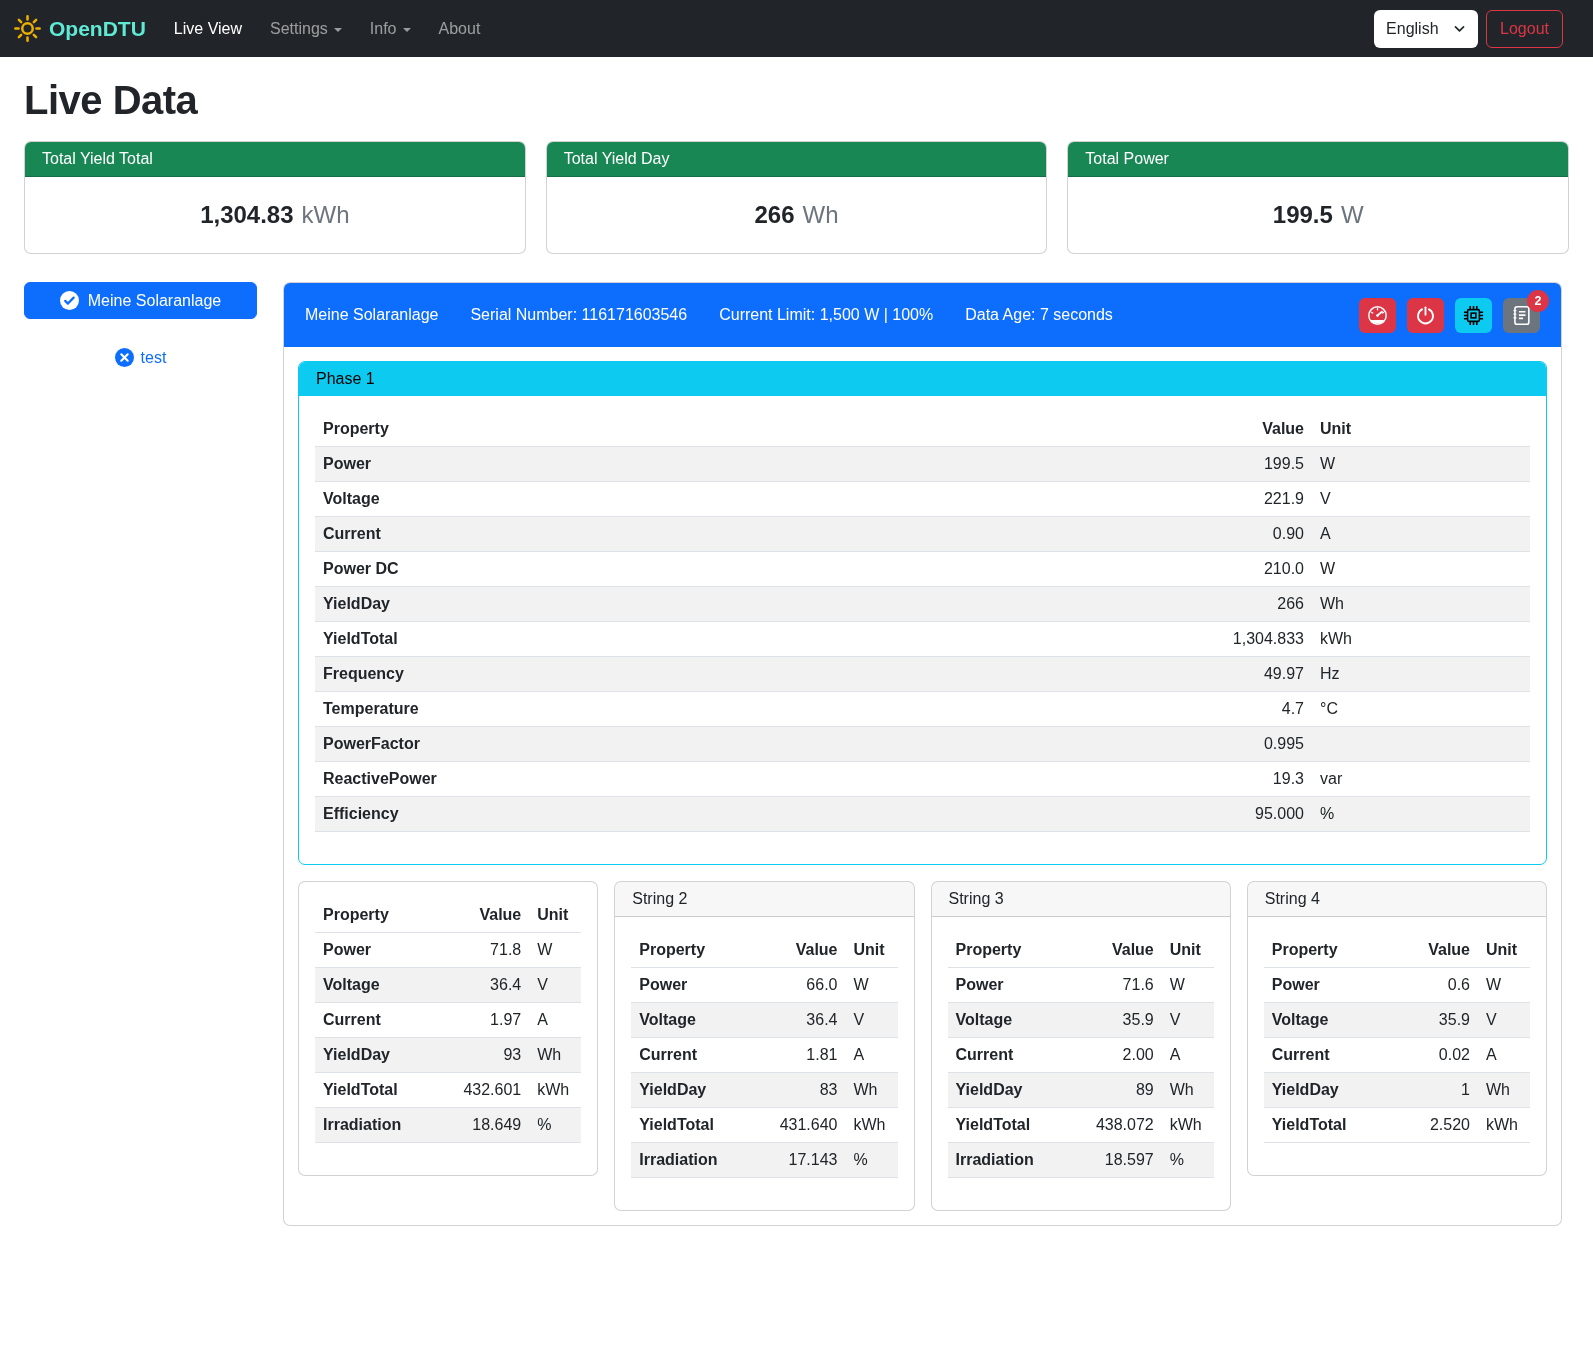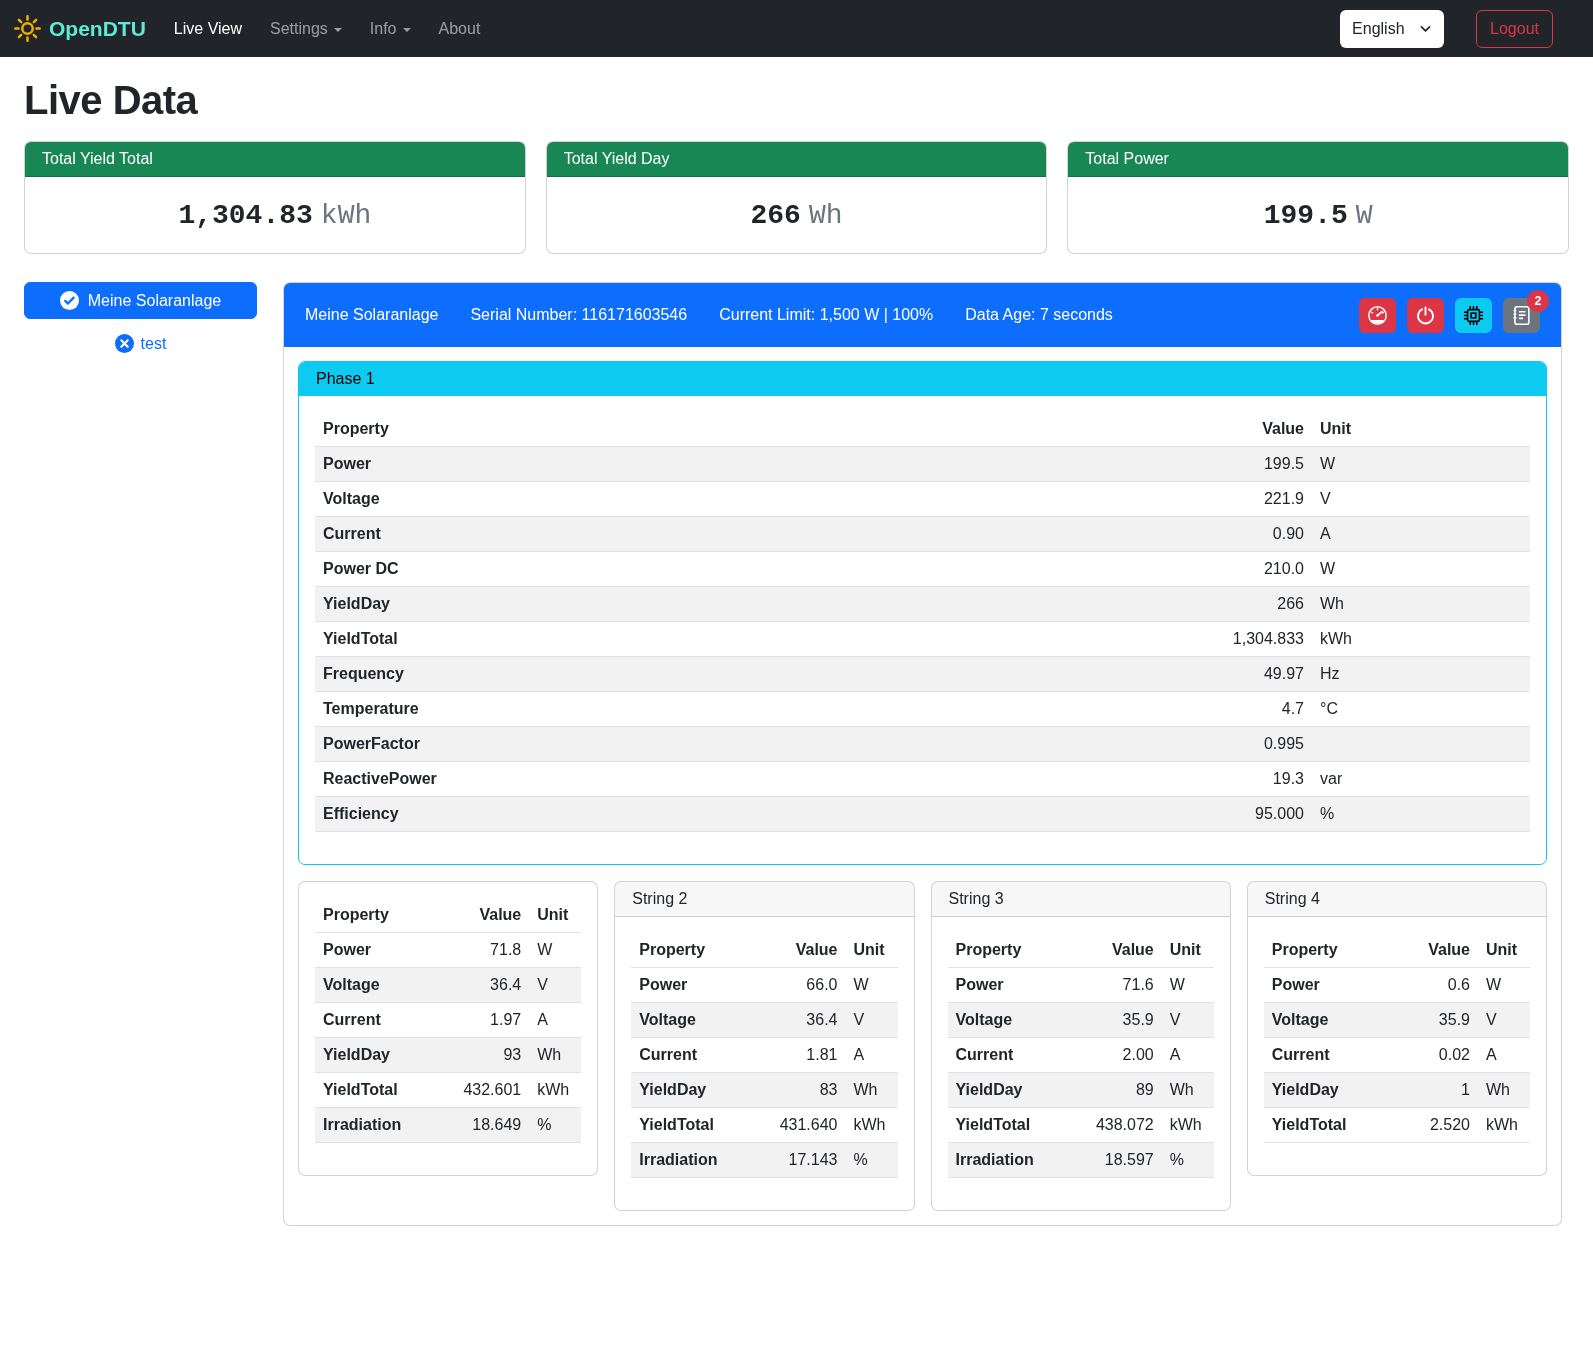--- a/index.html
+++ b/index.html
@@ -12,46 +12,46 @@
   
   .navbar {
     height: 57px; background: #212529; display: flex; align-items: center;
     padding: 0 14px;
   }
   .brand { display: flex; align-items: center; gap: 8px; color: #5eead4; font-size: 21px; font-weight: 600; margin-right: 14px; cursor: pointer; }
   .nav-links { display: flex; align-items: center; }
   .nav-link { color: rgba(255,255,255,.55); padding: 8px 14px; cursor: pointer; }
   .nav-link.active { color: #fff; }
   .caret { display: inline-block; width: 0; height: 0; border-left: 4px solid transparent; border-right: 4px solid transparent; border-top: 4.5px solid currentColor; margin-left: 6px; vertical-align: 2px; }
-  .nav-right { margin-left: auto; display: flex; align-items: flex-end; gap: 32px; margin-right: 26px; }
+  .nav-right { margin-left: auto; display: flex; align-items: flex-end; gap: 8px; margin-right: 16px; }
   .lang-select {
     background: #fff; color: #212529; border-radius: 6px; height: 38px; width: 104px;
     display: flex; align-items: center; justify-content: space-between; padding: 0 12px; cursor: pointer;
   }
   .logout-btn {
     background: transparent; border: 1px solid #dc3545; color: #dc3545; border-radius: 6px;
     height: 38px; padding: 0 13px; font-size: 16px; font-family: inherit; cursor: pointer;
   }
   
   .container { padding: 0 24px; }
   h1.page-title { font-size: 40px; font-weight: 600; margin: 21px 0 18px; letter-spacing: -.5px; }
   .cards-row { display: flex; gap: 20px; }
   .summary-card { flex: 1; border: 1px solid rgba(0,0,0,.175); border-radius: 7px; background: #fff; overflow: hidden; }
   .summary-card .card-header { background: #198754; color: #fff; padding: 8px 17px; border-bottom: 1px solid rgba(0,0,0,.175); }
-  .summary-card .card-body { height: 76px; display: flex; align-items: center; justify-content: center; font-size: 28px; font-family: Liberation Mono, monospace; }
+  .summary-card .card-body { height: 76px; display: flex; align-items: center; justify-content: center; font-size: 24px; }
   .summary-card .value { font-weight: 600; color: #212529; }
   .summary-card .unit { color: #6c757d; margin-left: 8px; }
   
   .content-row { display: flex; gap: 26px; margin-top: 28px; margin-right: 7px; }
   .sidebar { width: 233px; flex: none; }
   .inverter-btn {
     width: 100%; height: 37px; background: #0d6efd; border: 1px solid #0d6efd; color: #fff;
     border-radius: 6px; font-size: 16px; font-family: inherit; display: flex; align-items: center; justify-content: center; gap: 9px; cursor: pointer;
   }
-  .inverter-alt { margin-top: 15px; display: flex; align-items: center; justify-content: center; gap: 7px; color: #0d6efd; cursor: pointer; }
+  .inverter-alt { margin-top: 29px; display: flex; align-items: center; justify-content: center; gap: 7px; color: #0d6efd; cursor: pointer; }
   
   .inverter-panel { flex: 1; border: 1px solid rgba(0,0,0,.175); border-radius: 7px; background: #fff; }
   .panel-header {
     background: #0d6efd; color: #fff; height: 64px; border-radius: 6px 6px 0 0;
     display: flex; align-items: center; gap: 32px; padding: 0 21px;
   }
   .panel-header .hdr-item { white-space: nowrap; }
   .panel-actions { margin-left: auto; display: flex; gap: 11px; }
   .icon-btn { width: 37px; height: 35px; border: none; border-radius: 6px; display: flex; align-items: center; justify-content: center; cursor: pointer; position: relative; }
   .icon-btn.danger { background: #dc3545; }

